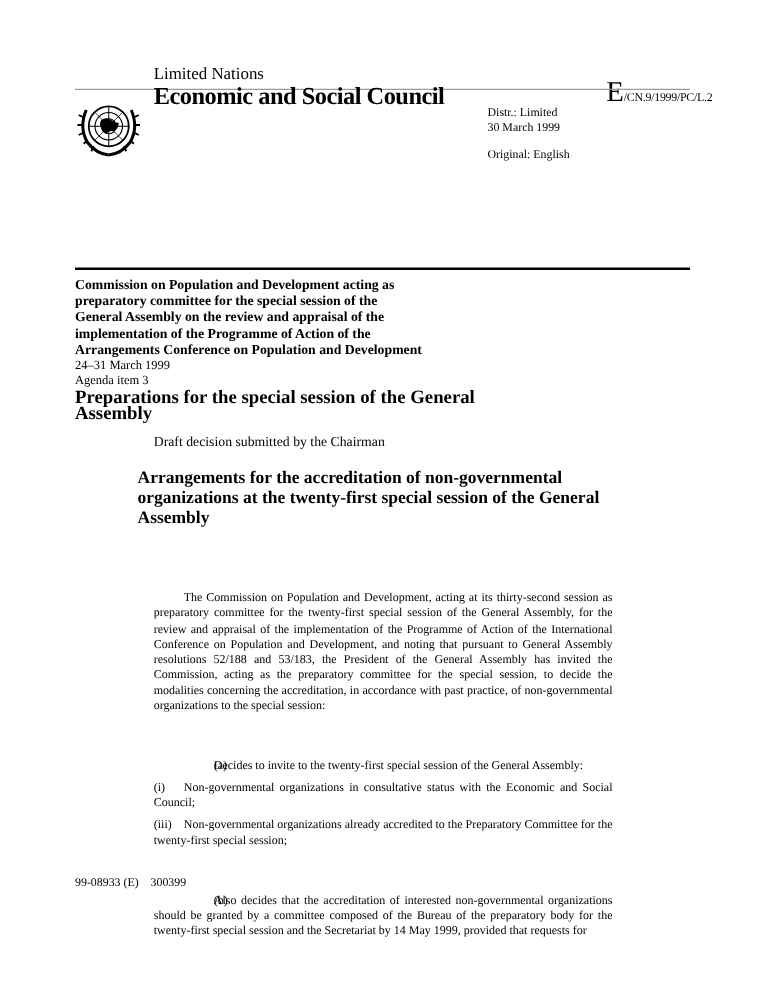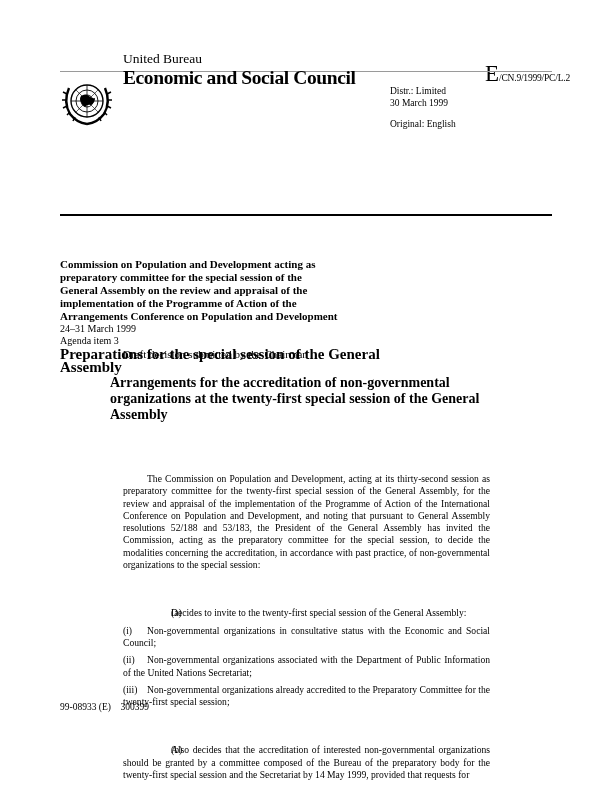--- a/index.html
+++ b/index.html
@@ -9,37 +9,37 @@
   #org-name { left: 123px; top: 51px; font-size: 13.5px; }
   #symbol { right: 42px; top: 61px; white-space: nowrap; }
   #symbol .big { font-size: 23px; }
   #symbol .small { font-size: 9.5px; letter-spacing: -0.2px; }
   #rule-top { left: 60px; top: 71px; width: 492px; height: 0; border-top: 1px solid #9a9a9a; }
   #emblem { left: 60px; top: 76px; width: 54px; height: 54px; }
   #council { left: 123px; top: 67px; font-size: 19.5px; font-weight: bold; letter-spacing: -0.4px; }
   #distr { left: 390px; top: 85px; font-size: 9.5px; line-height: 12px; }
   #distr .gap { height: 9px; }
   #rule-thick { left: 60px; top: 214px; width: 492px; height: 2px; background: #000; }
-  #commission { left: 60px; top: 222px; width: 330px; font-size: 11px; line-height: 12.9px; margin-top: 36px; }
+  #commission { left: 60px; top: 222px; width: 330px; font-size: 11px; line-height: 12.9px; }
   #commission .title { font-weight: bold; }
   #commission .item { font-weight: bold; font-size: 15px; }
   #commission .plain { font-size: 10px; }
   #draft { left: 123px; top: 348px; font-size: 11px; font-weight: normal; }
   #arrangements { left: 110px; top: 375px; width: 370px; font-size: 14px; line-height: 16px; font-weight: bold; }
   #body { left: 123px; top: 437px; width: 367px; font-size: 9.6px; line-height: 12.3px; text-align: justify; }
   #body p { margin: 0 0 5px 0; }
   #body .indent { text-indent: 24px; margin-top: 36px; }
   #body .sub { text-indent: 0; }
   #body .label { display: inline-block; width: 24px; }
   #footer { left: 60px; top: 702px; font-size: 9.5px; white-space: pre; }
 </style>
 </head>
 <body>
 
-<div class="abs" id="org-name">United Bureau</div>
+<div class="abs" id="org-name">Limited Nations</div>
 
 <div class="abs" id="symbol">
   <span class="big">E</span><span class="small">/CN.9/1999/PC/L.2</span>
 </div>
 
 <div class="abs" id="rule-top"></div>
 
 <div class="abs" id="emblem">
   <svg width="54" height="54" viewBox="0 0 54 54">
     <g fill="none" stroke="#000">
@@ -82,18 +82,17 @@
 </div>
 
 <div class="abs" id="draft">Draft decision submitted by the Chairman</div>
 
 <div class="abs" id="arrangements">Arrangements for the accreditation of non-governmental organizations at the twenty-first special session of the General Assembly</div>
 
 <div class="abs" id="body">
   <p class="indent">The Commission on Population and Development, acting at its thirty-second session as preparatory committee for the twenty-first special session of the General Assembly, for the review and appraisal of the implementation of the Programme of Action of the International Conference on Population and Development, and noting that pursuant to General Assembly resolutions 52/188 and 53/183, the President of the General Assembly has invited the Commission, acting as the preparatory committee for the special session, to decide the modalities concerning the accreditation, in accordance with past practice, of non-governmental organizations to the special session:</p>
   <p class="indent"><span class="label">(a)</span><span>Decides to invite to the twenty-first special session of the General Assembly:</span></p>
   <p class="sub"><span class="label">(i)</span><span>Non-governmental organizations in consultative status with the Economic and Social Council;</span></p>
-  <p class="sub"><span class="label">(ii)</span><span>Non-governmental organizations associated with the Department of Public Information of the United Nations Secretariat;</span></p>
   <p class="sub"><span class="label">(iii)</span><span>Non-governmental organizations already accredited to the Preparatory Committee for the twenty-first special session;</span></p>
   <p class="indent"><span class="label">(b)</span><span>Also decides that the accreditation of interested non-governmental organizations should be granted by a committee composed of the Bureau of the preparatory body for the twenty-first special session and the Secretariat by 14 May 1999, provided that requests for</span></p>
 </div>
 
 <div class="abs" id="footer"><span>99-08933 (E)</span>    <span>300399</span></div>
 
 </body></html>

